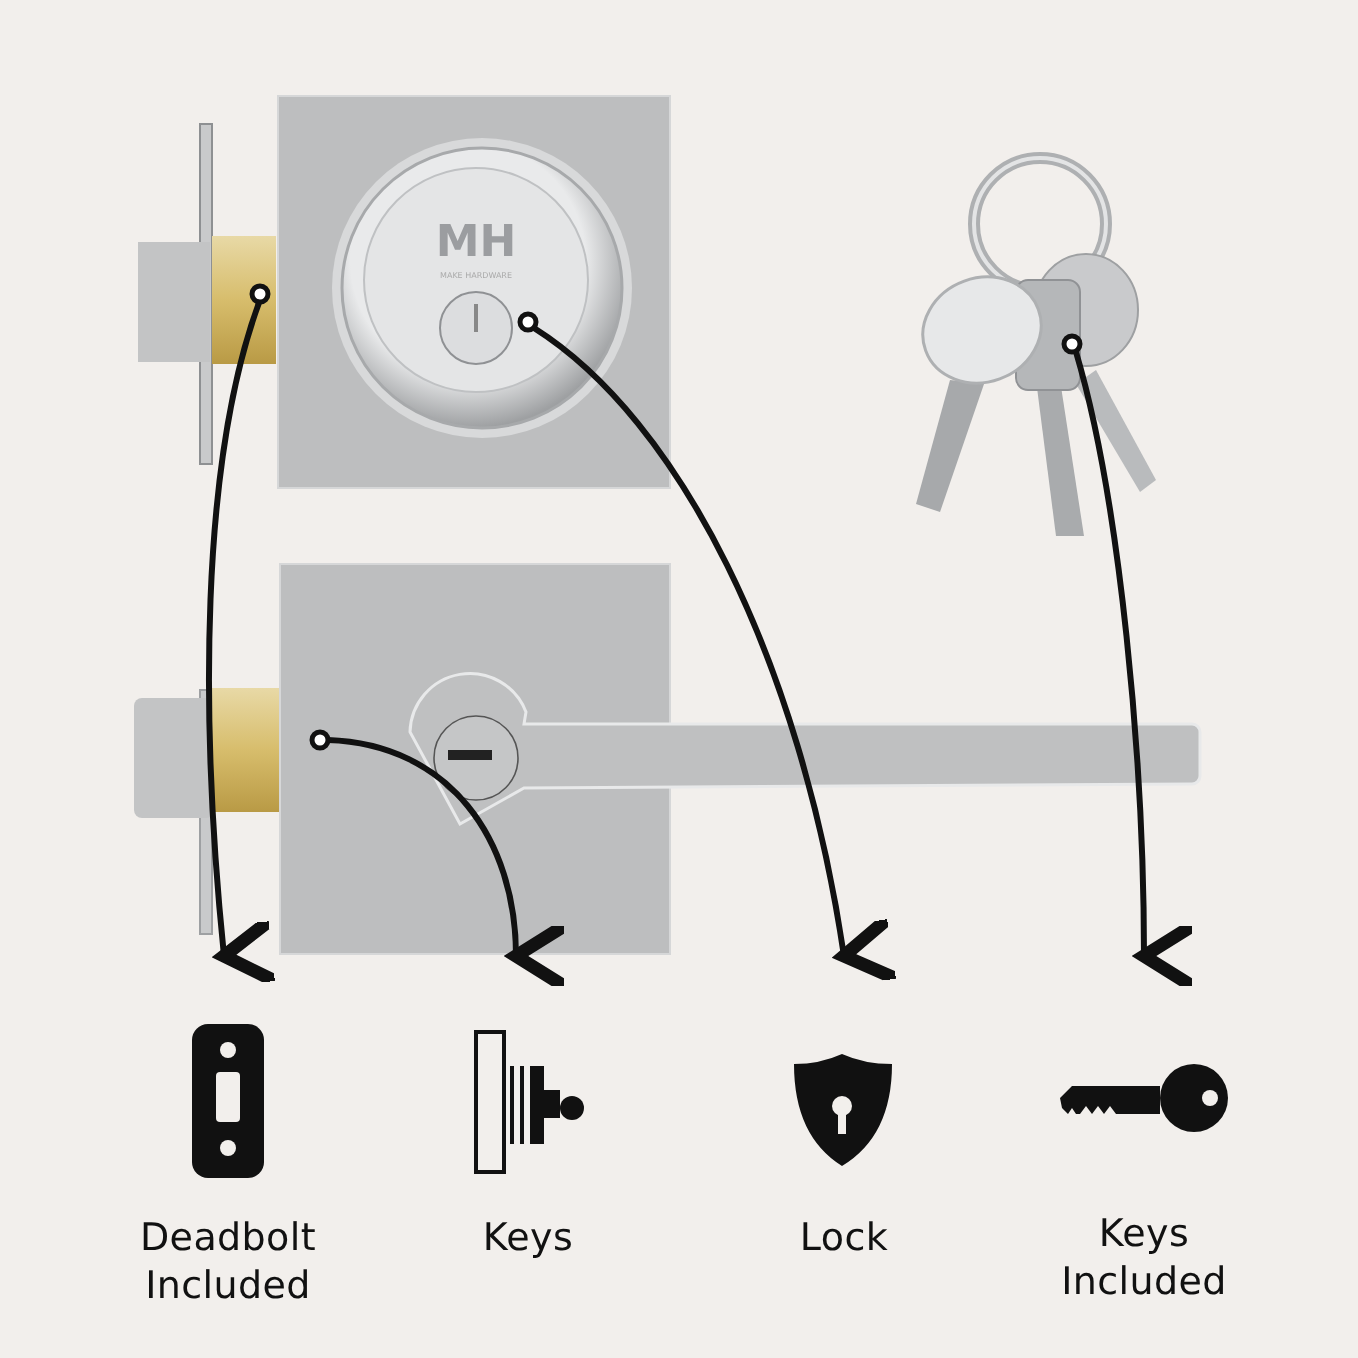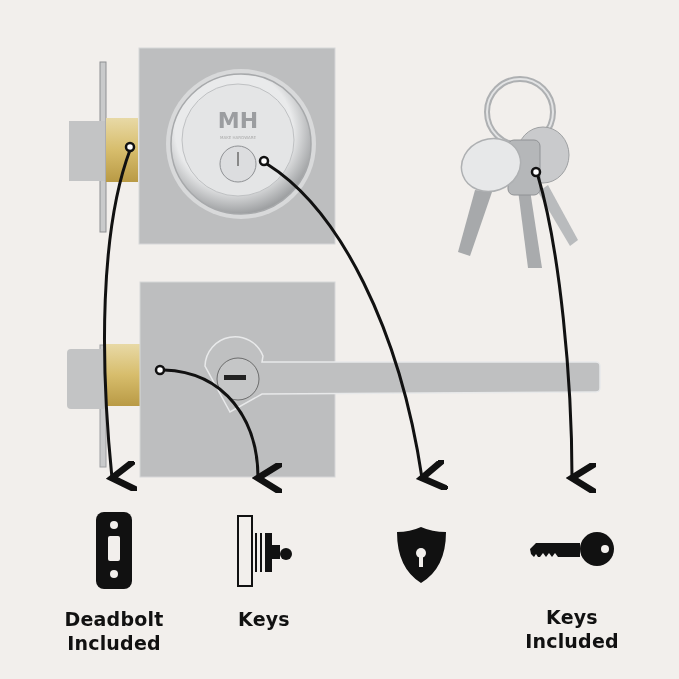--- a/index.html
+++ b/index.html
@@ -1,18 +1,18 @@
 <!DOCTYPE html>
 <html><head>
 <meta charset="utf-8">
 <style>
   html, body { margin:0; padding:0; }
   body { width:679px; height:679px; background:#f2efec; position:relative; overflow:hidden; font-family:"DejaVu Sans", sans-serif; }
   svg.scene { position:absolute; left:0; top:0; }
-  .feat-label { position:absolute; text-align:center; font-size:19px; line-height:24px; color:#111; font-weight:700; letter-spacing:0.2px; }
+  .feat-label { position:absolute; text-align:center; font-size:19px; line-height:24px; color:#111; font-weight:400; letter-spacing:0.2px; }
 </style>
 </head>
 <body>
 
 <svg class="scene" width="679" height="679" viewBox="0 0 679 679">
   <defs>
     <linearGradient id="brass" x1="0" y1="0" x2="0" y2="1">
       <stop offset="0" stop-color="#e8d9a6"></stop>
       <stop offset="0.5" stop-color="#d7bd6c"></stop>
       <stop offset="1" stop-color="#b99a45"></stop>
@@ -100,17 +100,18 @@
 </svg>
 
 <div class="feat-label" style="left:54px; top:607px; width:120px;">
   <div>Deadbolt</div>
   <div>Included</div>
 </div>
 <div class="feat-label" style="left:200px; top:607px; width:128px;">
   <div>Keys</div>
 </div>
 <div class="feat-label" style="left:362px; top:607px; width:120px;">
+  <div>Lock</div>
 </div>
 <div class="feat-label" style="left:512px; top:605px; width:120px;">
   <div>Keys</div>
   <div>Included</div>
 </div>
 
 </body></html>

